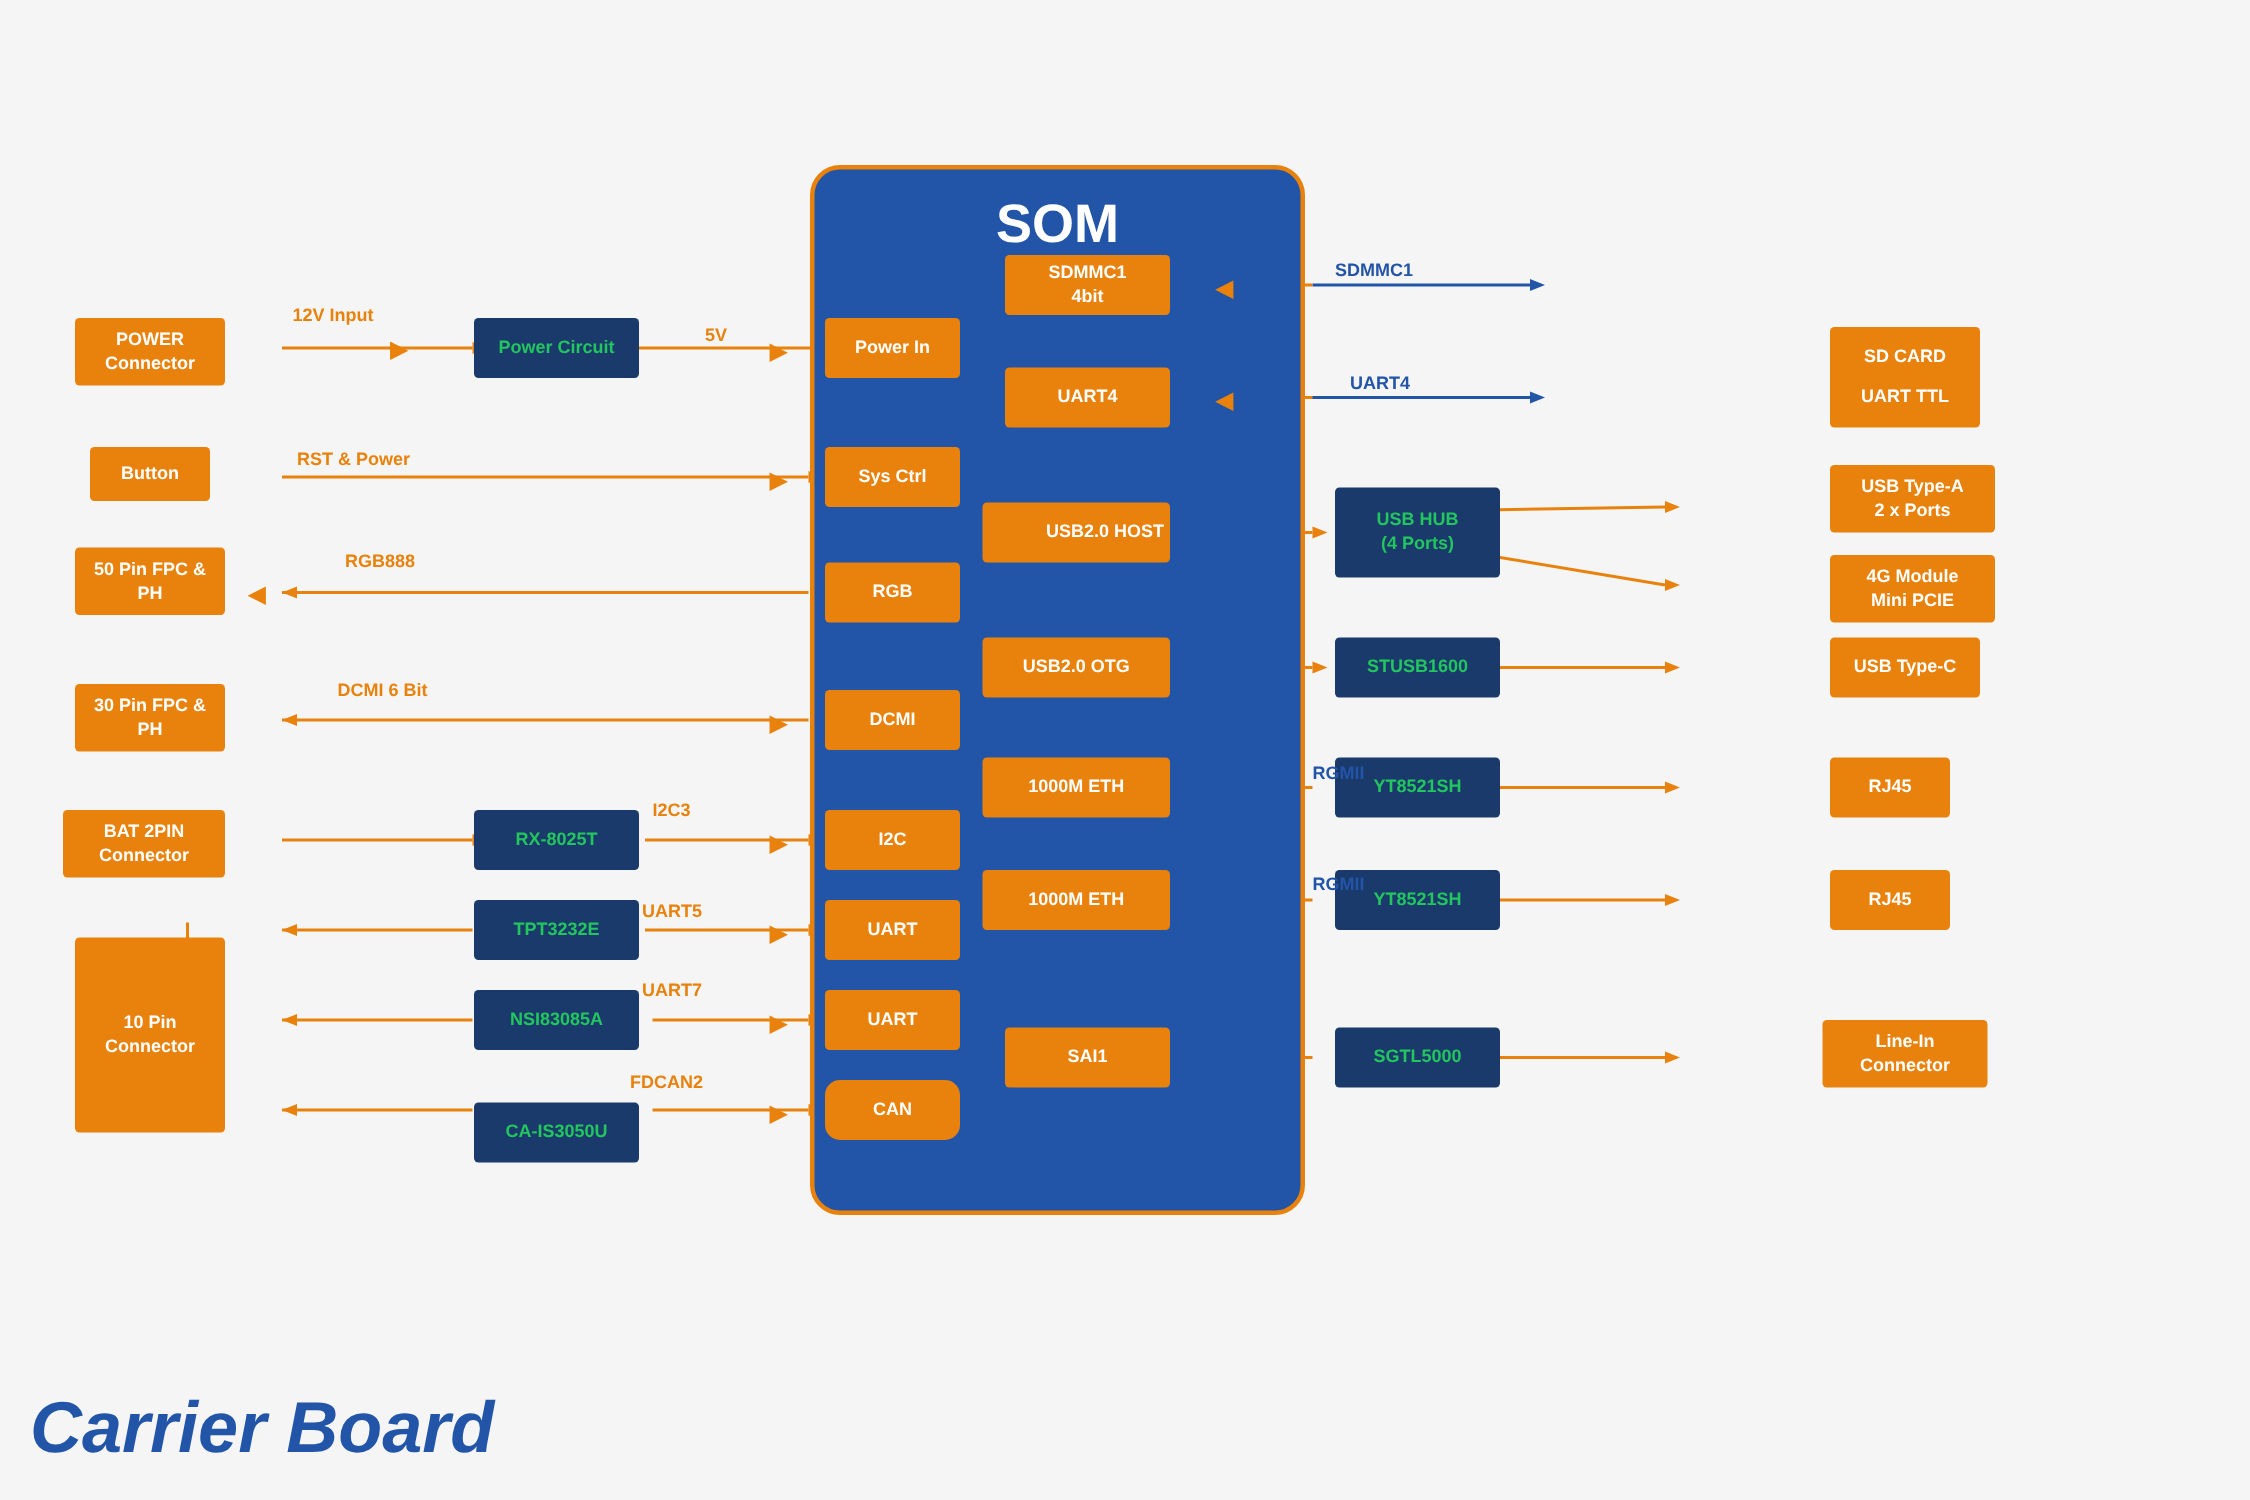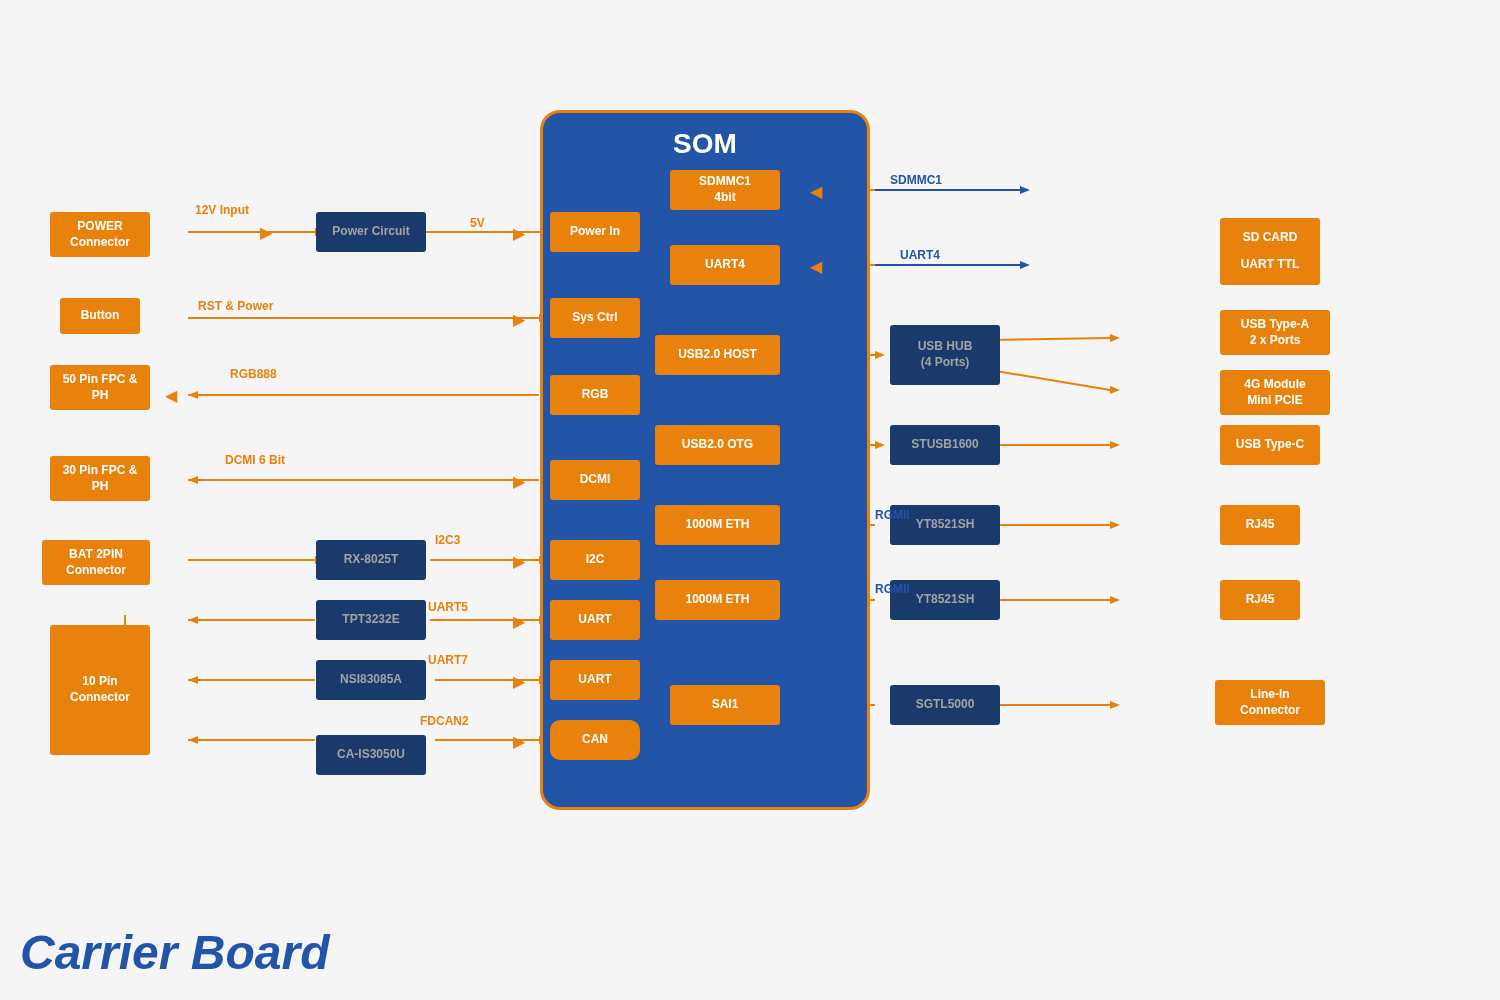--- a/index.html
+++ b/index.html
@@ -33,21 +33,21 @@
       justify-content: center;
       border-radius: 3px;
       line-height: 1.3;
       padding: 4px;
     }
 
     
     .box-dark {
       position: absolute;
       background: #1a3a6b;
-      color: #a3a3a3;
+      color: #22c55e;
       font-size: 12px;
       font-weight: bold;
       text-align: center;
       display: flex;
       align-items: center;
       justify-content: center;
       border-radius: 3px;
       line-height: 1.3;
       padding: 4px;
     }
@@ -67,21 +67,21 @@
       justify-content: center;
     }
 
     .som-title {
       position: absolute;
       top: 15px;
       left: 0;
       right: 0;
       text-align: center;
       color: white;
-      font-size: 28px;
+      font-size: 36px;
       font-weight: bold;
     }
 
     
     .line-label {
       position: absolute;
       font-size: 12px;
       color: #E8820C;
       font-weight: bold;
     }
@@ -237,21 +237,21 @@
   </div>
 
   <div class="box" style="left:650px; top:110px; width:110px; height:40px;">
     <span>SDMMC1<br>4bit</span>
   </div>
 
   <div class="box" style="left:650px; top:185px; width:110px; height:40px;">
     <span>UART4</span>
   </div>
 
-  <div class="box" style="left:635px; top:275px; width:125px; height:40px;">
+  <div class="box" style="left:635px; top:275px; width:125px; height:40px;justify-content:flex-end;">
     <span>USB2.0 HOST</span>
   </div>
 
   <div class="box" style="left:635px; top:365px; width:125px; height:40px;">
     <span>USB2.0 OTG</span>
   </div>
 
   <div class="box" style="left:635px; top:445px; width:125px; height:40px;">
     <span>1000M ETH</span>
   </div>

